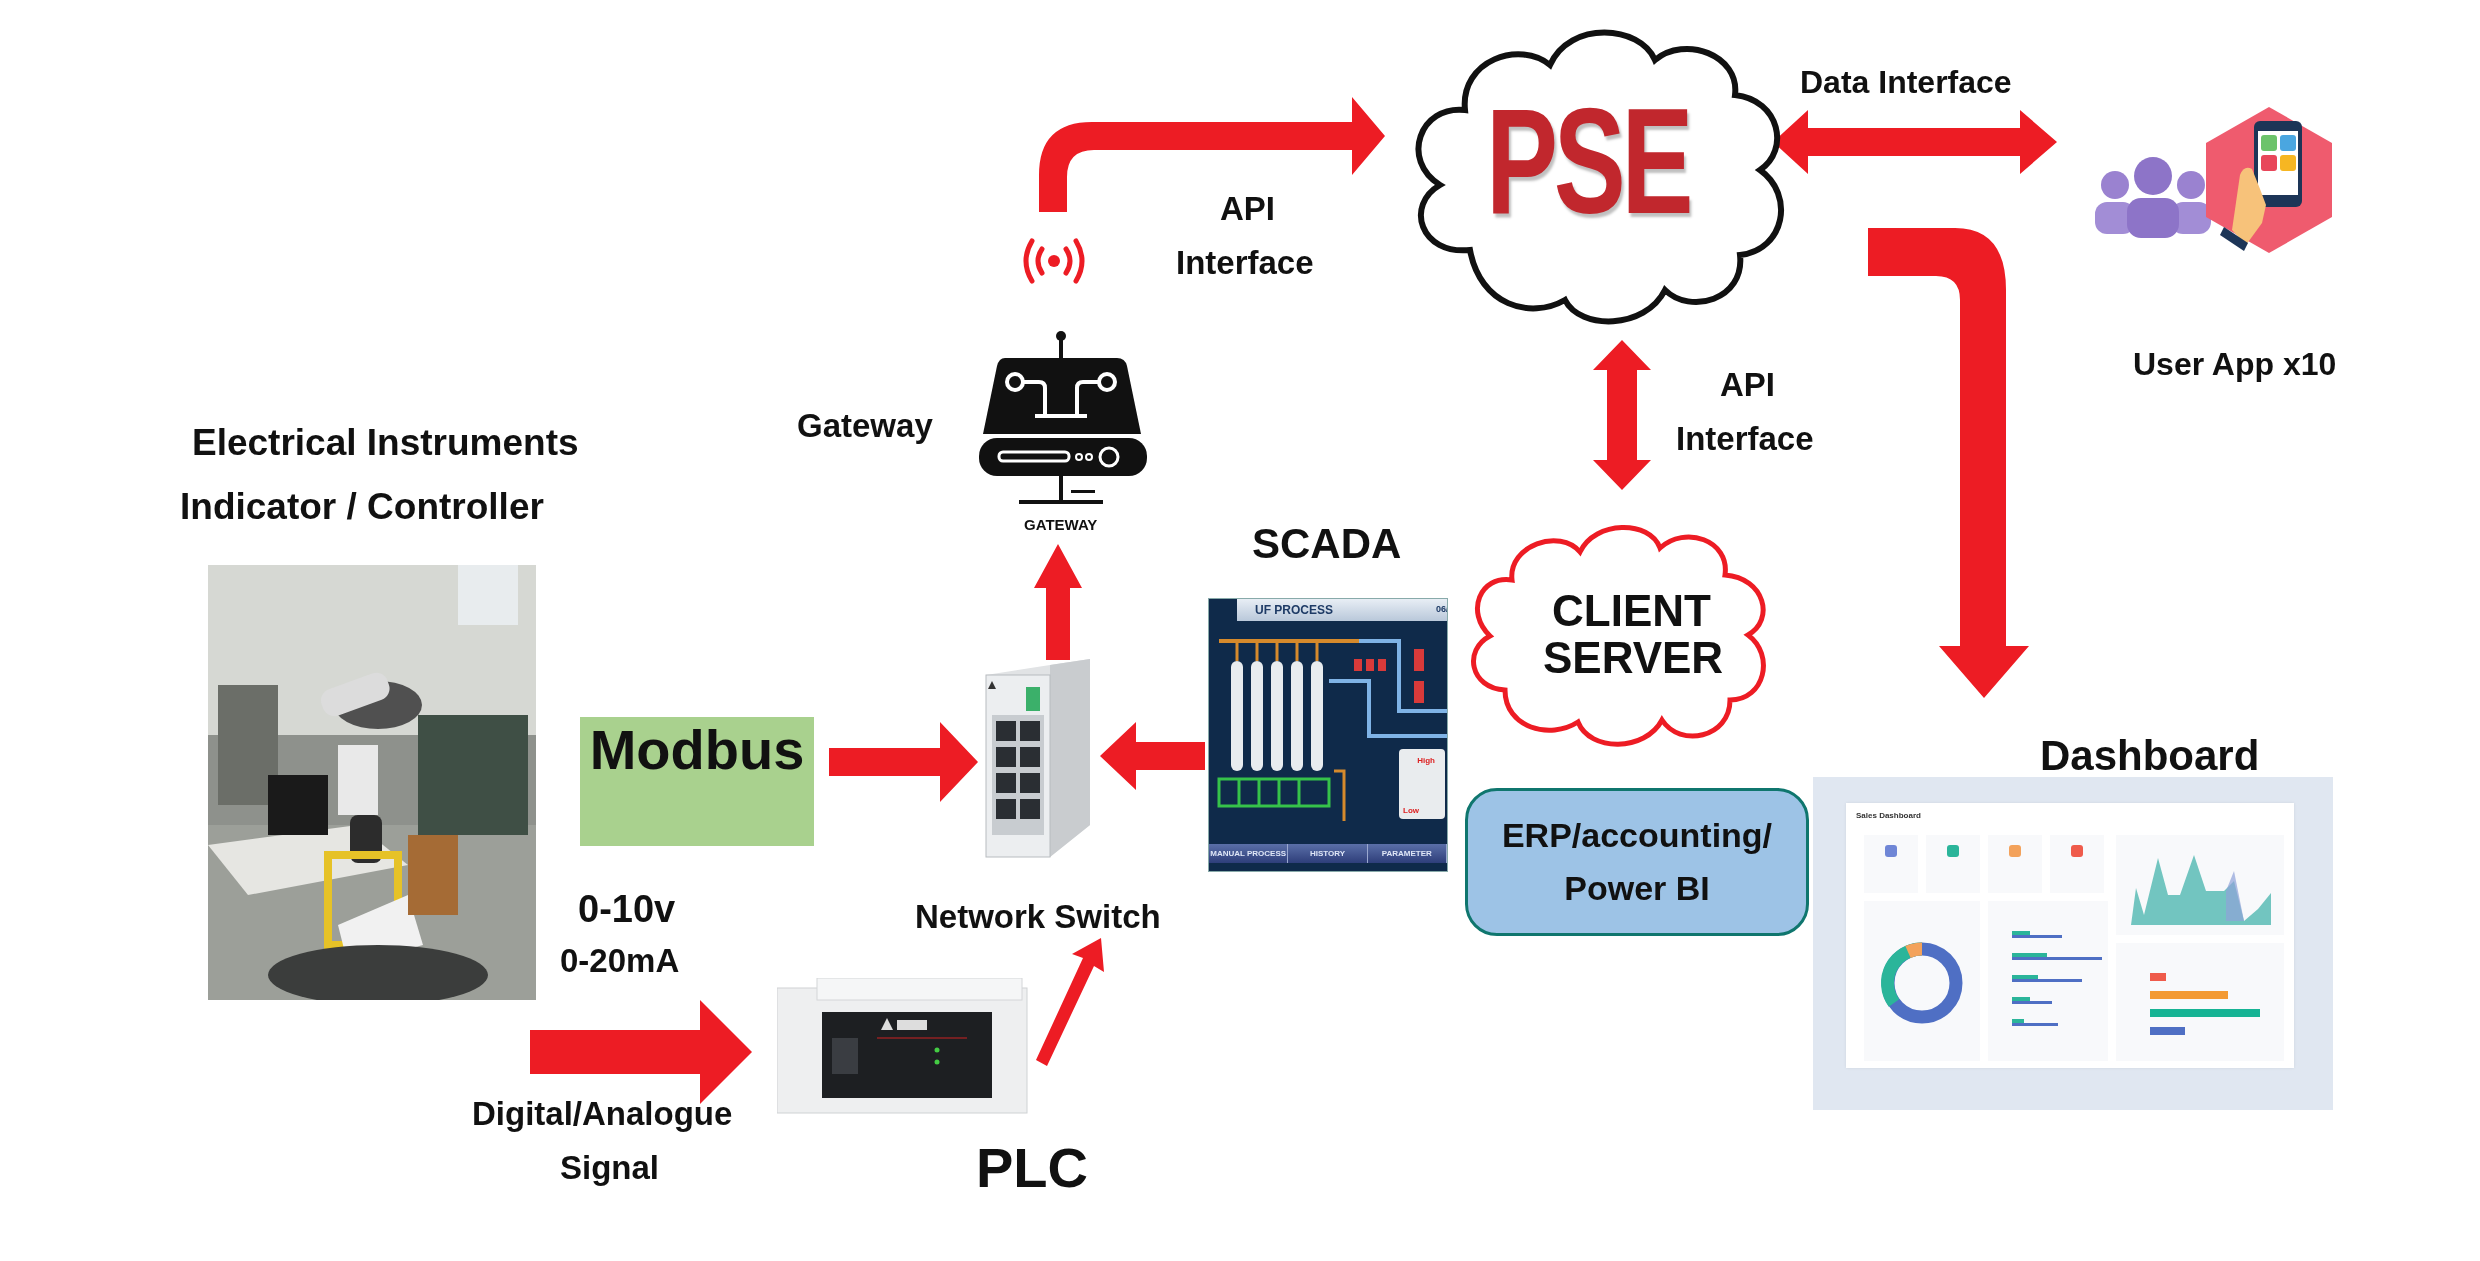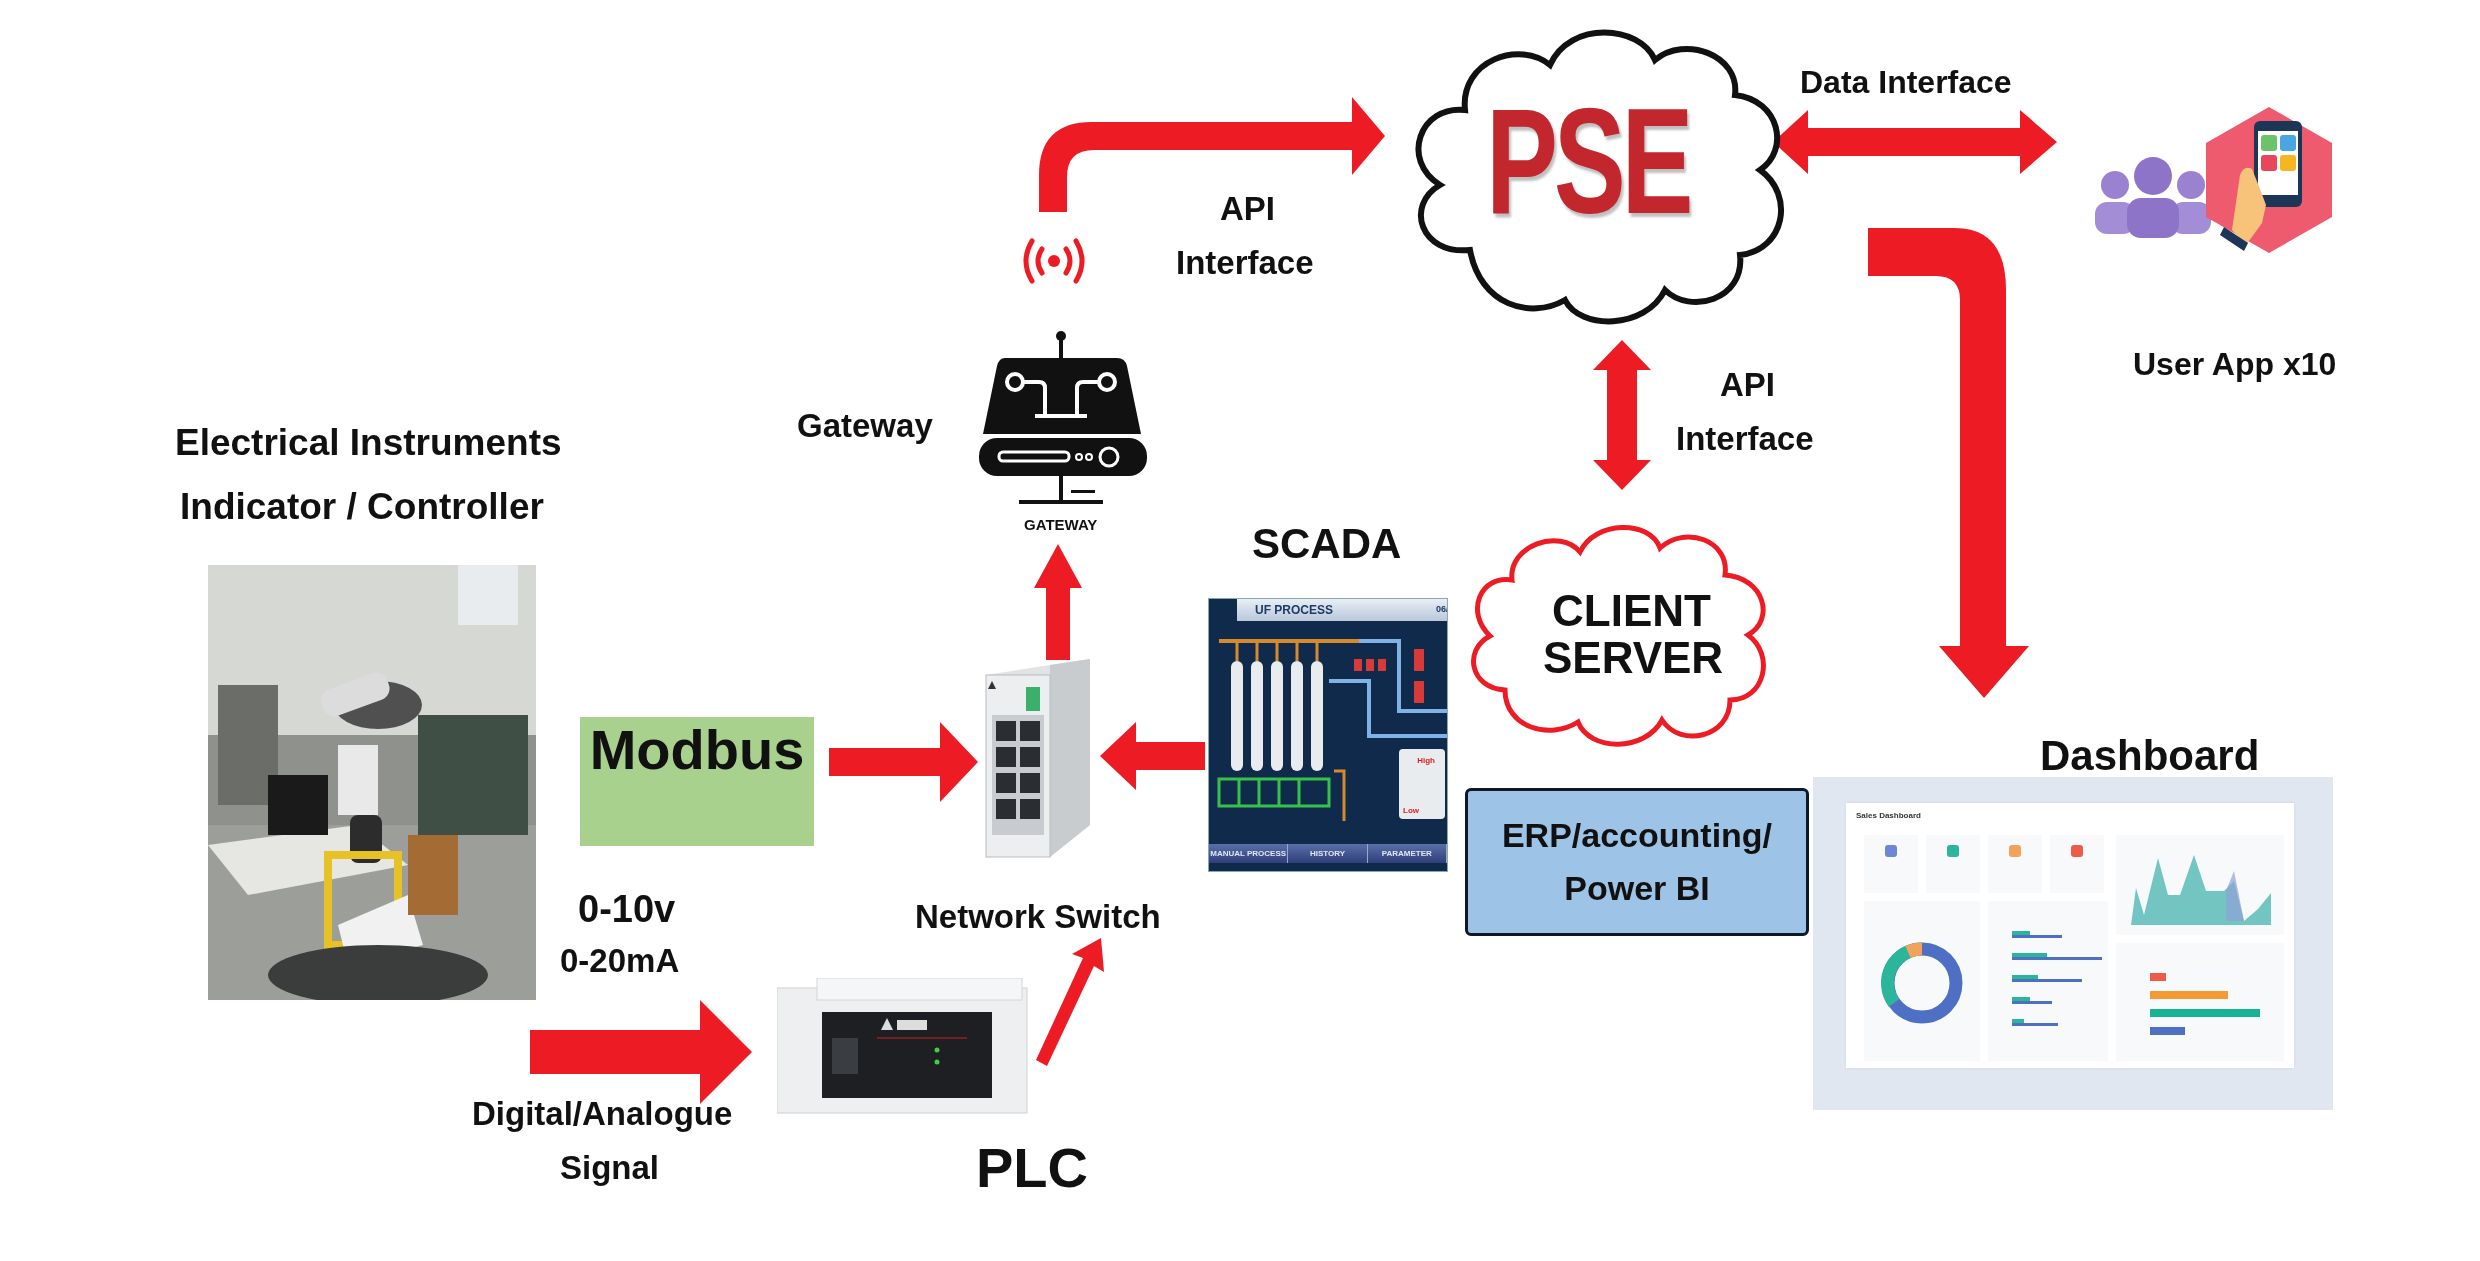--- a/index.html
+++ b/index.html
@@ -1,21 +1,21 @@
 <!DOCTYPE html>
 <html><head>
 <meta charset="utf-8">
 <style>
   html,body{margin:0;padding:0;background:#ffffff;}
   body{width:2480px;height:1261px;position:relative;overflow:hidden;font-family:"Liberation Sans","DejaVu Sans",sans-serif;}
   .abs{position:absolute;}
   .lbl{position:absolute;font-family:"Liberation Sans",sans-serif;font-weight:700;color:#111;white-space:nowrap;line-height:1;}
   svg.layer{position:absolute;left:0;top:0;width:2480px;height:1261px;}
   .modbus{position:absolute;left:580px;top:717px;width:234px;height:129px;background:#a9d18e;display:flex;align-items:flex-start;justify-content:center;font-weight:700;font-size:56px;color:#111;}
-  .erp{position:absolute;left:1465px;top:788px;width:338px;height:142px;background:#9dc3e6;border:3px solid #0f172a;border-radius:6px;display:flex;flex-direction:column;align-items:center;justify-content:center;font-weight:700;font-size:34px;color:#111;line-height:1.55;text-align:center;}
+  .erp{position:absolute;left:1465px;top:788px;width:338px;height:142px;background:#9dc3e6;border:3px solid #0f766e;border-radius:32px;display:flex;flex-direction:column;align-items:center;justify-content:center;font-weight:700;font-size:34px;color:#111;line-height:1.55;text-align:center;}
   .photo{position:absolute;left:208px;top:565px;width:328px;height:435px;overflow:hidden;background:#9a9c96;}
   .scada{position:absolute;left:1208px;top:598px;width:238px;height:272px;background:#0f2a4a;overflow:hidden;border:1px solid #8aa;}
   .scada-top{position:absolute;left:0;top:0;width:100%;height:22px;background:linear-gradient(#e8eef5,#b9c8da);font-size:12px;font-weight:700;color:#1e3b66;margin-left:28px;}
   .scada-bot{position:absolute;left:0;bottom:8px;width:100%;height:19px;background:linear-gradient(#5a6fa8,#2e3e7a);display:flex;}
   .scada-bot span{flex:1;font-size:8px;color:#dfe6f7;display:flex;align-items:center;justify-content:center;border-right:1px solid #9aa8d0;font-weight:700;}
   .dash-bg{position:absolute;left:1813px;top:777px;width:520px;height:333px;background:#e0e7f1;}
   .dash-card{position:absolute;left:1846px;top:803px;width:448px;height:265px;background:#fff;box-shadow:0 0 3px rgba(0,0,0,.08);}
   .dash-title{position:absolute;left:10px;top:8px;font-size:8px;color:#333;font-weight:700;}
   .kpi{position:absolute;top:32px;width:54px;height:58px;background:#f8f9fb;}
   .kpi .dot{position:absolute;left:21px;top:10px;width:12px;height:12px;border-radius:3px;}
@@ -133,21 +133,21 @@
   </svg>
 </div>
 <div class="lbl" style="left:1024px;top:517px;font-size:15px;">GATEWAY</div>
 
 <div class="lbl" style="left:1720px;top:368px;font-size:33px;">API</div>
 <div class="lbl" style="left:1676px;top:422px;font-size:33px;">Interface</div>
 
 <div class="lbl" style="left:1552px;top:566px;font-size:44px;margin-top:23px;">CLIENT</div>
 <div class="lbl" style="left:1543px;top:636px;font-size:44px;">SERVER</div>
 
-<div class="lbl" style="left:175px;top:424px;font-size:37px;">Electrical Instruments</div>
+<div class="lbl" style="left:192px;top:424px;font-size:37px;">Electrical Instruments</div>
 <div class="lbl" style="left:180px;top:488px;font-size:37px;">Indicator / Controller</div>
 <div class="photo">
   <svg width="328" height="435" viewBox="0 0 328 435">
     <rect width="328" height="435" fill="#b9bcb6"></rect>
     <rect x="0" y="0" width="328" height="170" fill="#d6d8d3"></rect>
     <rect x="250" y="0" width="60" height="60" fill="#e8ecee"></rect>
     <rect x="0" y="170" width="328" height="265" fill="#8e918c"></rect>
     <rect x="0" y="260" width="328" height="175" fill="#9c9f99"></rect>
     <rect x="10" y="120" width="60" height="120" fill="#6b6e68"></rect>
     <rect x="210" y="150" width="110" height="120" fill="#3f4f45"></rect>

